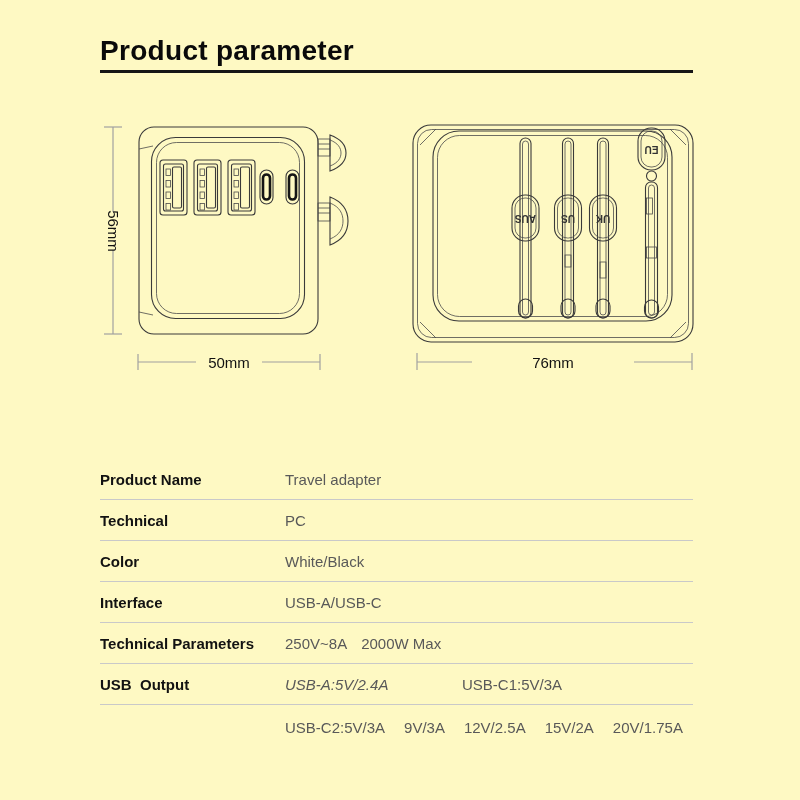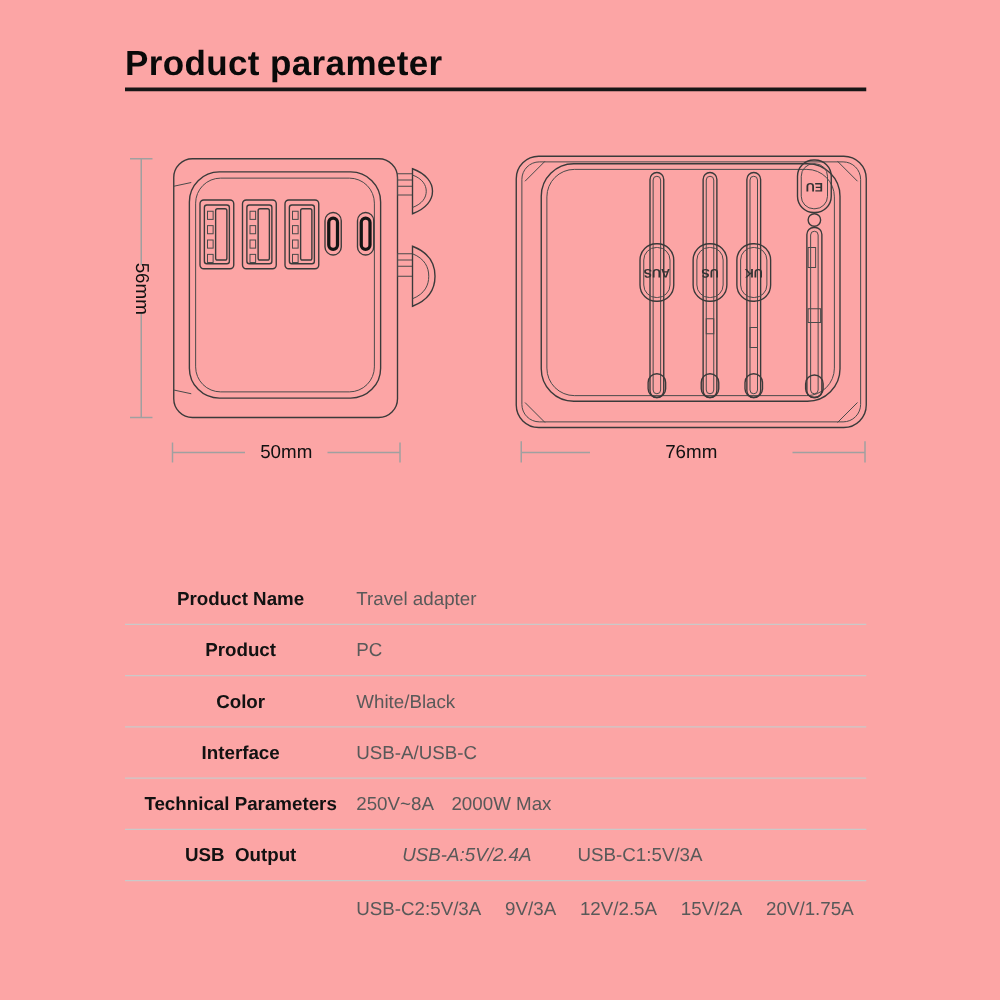--- a/index.html
+++ b/index.html
@@ -1,30 +1,30 @@
 <!DOCTYPE html>
 <html><head>
 <meta charset="utf-8">
 <style>
   html,body{margin:0;padding:0;background:#fff;}
-  .page{position:relative;width:800px;height:800px;background:#fca5a5;overflow:hidden;
+  .page{position:relative;width:800px;height:800px;background:#fef9c3;overflow:hidden;
         font-family:"Liberation Sans", sans-serif;}
   .title{position:absolute;left:100px;top:35px;font-size:28px;font-weight:bold;
          color:#0a0a0a;letter-spacing:.3px;white-space:pre;}
   .title-underline{position:absolute;left:100px;top:70px;width:593px;height:3px;background:#161616;}
 
   svg.diagram{position:absolute;left:0;top:100px;width:800px;height:300px;}
   .ln{stroke:#3a3a3a;fill:none;stroke-width:1.1;}
   .ln2{stroke:#4a4a4a;fill:none;stroke-width:.8;}
   .thick{stroke:#151515;fill:none;stroke-width:2.6;}
   .dim{stroke:#a0a0a0;fill:none;stroke-width:1.2;}
   .dimtext{fill:#111;font-size:15px;font-family:"Liberation Sans",sans-serif;}
   .plugtext{fill:#333;font-size:10px;font-weight:bold;font-family:"Liberation Sans",sans-serif;}
 
-  .spec-table{position:absolute;left:100px;top:459px;width:593px;font-size:15px;text-align:center;}
+  .spec-table{position:absolute;left:100px;top:459px;width:593px;font-size:15px;}
   .spec-row{display:flex;align-items:center;height:40px;border-bottom:1px solid #c9c9c9;}
   .spec-row:last-child{border-bottom:none;height:45px;}
   .spec-label{width:185px;flex-shrink:0;font-weight:bold;color:#121212;white-space:pre;}
   .spec-values{display:flex;gap:14px;color:#595959;white-space:pre;}
   .spec-row.r7 .spec-values{gap:0;}
   .spec-row.r7 .spec-values span:first-child{display:inline-block;width:177px;font-style:italic;}
   .spec-row.r8 .spec-values{gap:19px;}
 </style>
 </head>
 <body>
@@ -173,21 +173,21 @@
       </g>
     </g>
   </svg>
 
   <div class="spec-table">
     <div class="spec-row">
       <span class="spec-label">Product Name</span>
       <span class="spec-values"><span>Travel adapter</span></span>
     </div>
     <div class="spec-row">
-      <span class="spec-label">Product</span>
+      <span class="spec-label">Technical</span>
       <span class="spec-values"><span>PC</span></span>
     </div>
     <div class="spec-row">
       <span class="spec-label">Color</span>
       <span class="spec-values"><span>White/Black</span></span>
     </div>
     <div class="spec-row">
       <span class="spec-label">Interface</span>
       <span class="spec-values"><span>USB-A/USB-C</span></span>
     </div>

